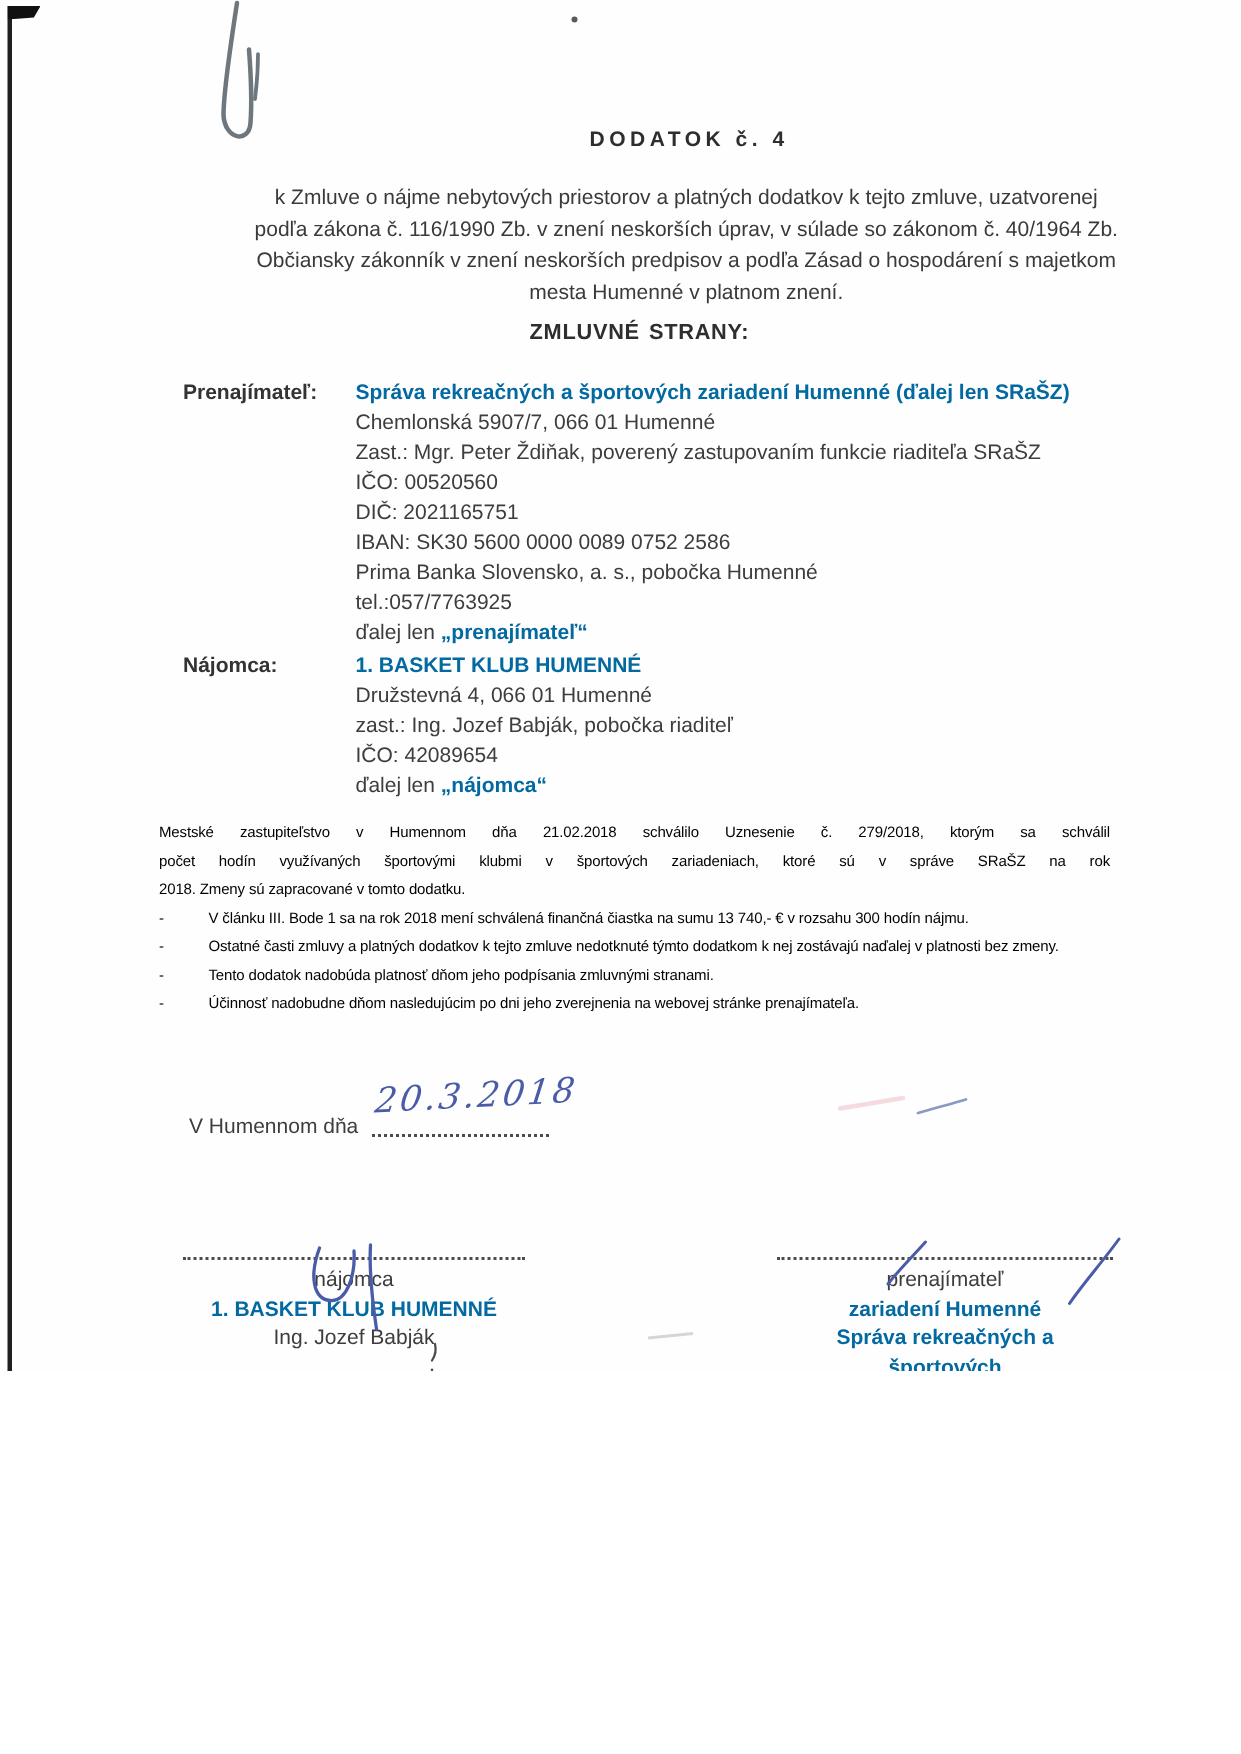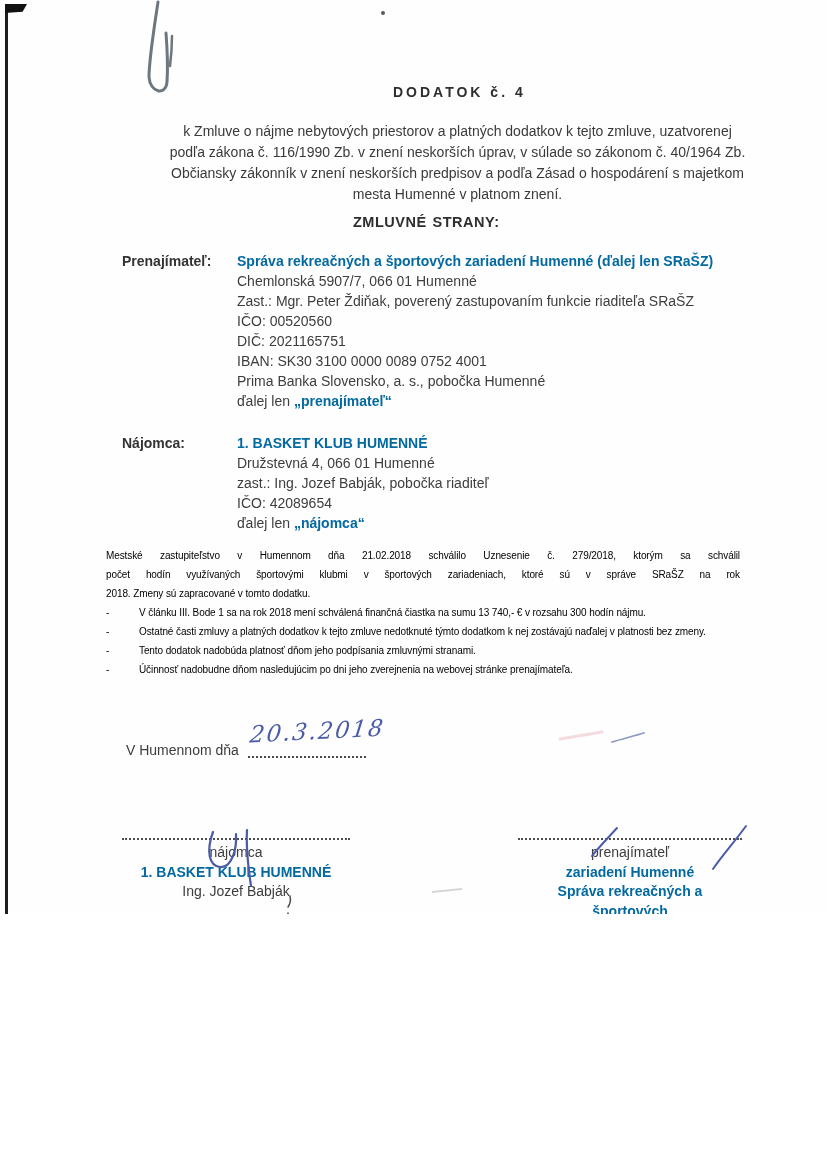--- a/index.html
+++ b/index.html
@@ -76,22 +76,23 @@
   <div class="parties-heading"><span>ZMLUVNÉ</span><span class="sp"></span><span>STRANY:</span></div>
 
   <div class="party" style="top:251px;">
     <div class="party-label">Prenajímateľ:</div>
     <div class="party-content">
       <div class="bold">Správa rekreačných a športových zariadení Humenné (ďalej len SRaŠZ)</div>
       <div>Chemlonská 5907/7, 066 01 Humenné</div>
       <div>Zast.: Mgr. Peter Ždiňak, poverený zastupovaním funkcie riaditeľa SRaŠZ</div>
       <div>IČO: 00520560</div>
       <div>DIČ: 2021165751</div>
-      <div>IBAN: SK30 3100 0000 0089 0752 4001</div>
+      <div>IBAN: SK30 5600 0000 0089 0752 2586</div>
       <div>Prima Banka Slovensko, a. s., pobočka Humenné</div>
+      <div>tel.:057/7763925</div>
       <div><span>ďalej len </span><span class="bold">„prenajímateľ“</span></div>
     </div>
   </div>
 
   <div class="party" style="top:433px;">
     <div class="party-label">Nájomca:</div>
     <div class="party-content">
       <div class="bold">1. BASKET KLUB HUMENNÉ</div>
       <div>Družstevná 4, 066 01 Humenné</div>
       <div>zast.: Ing. Jozef Babják, pobočka riaditeľ</div>

